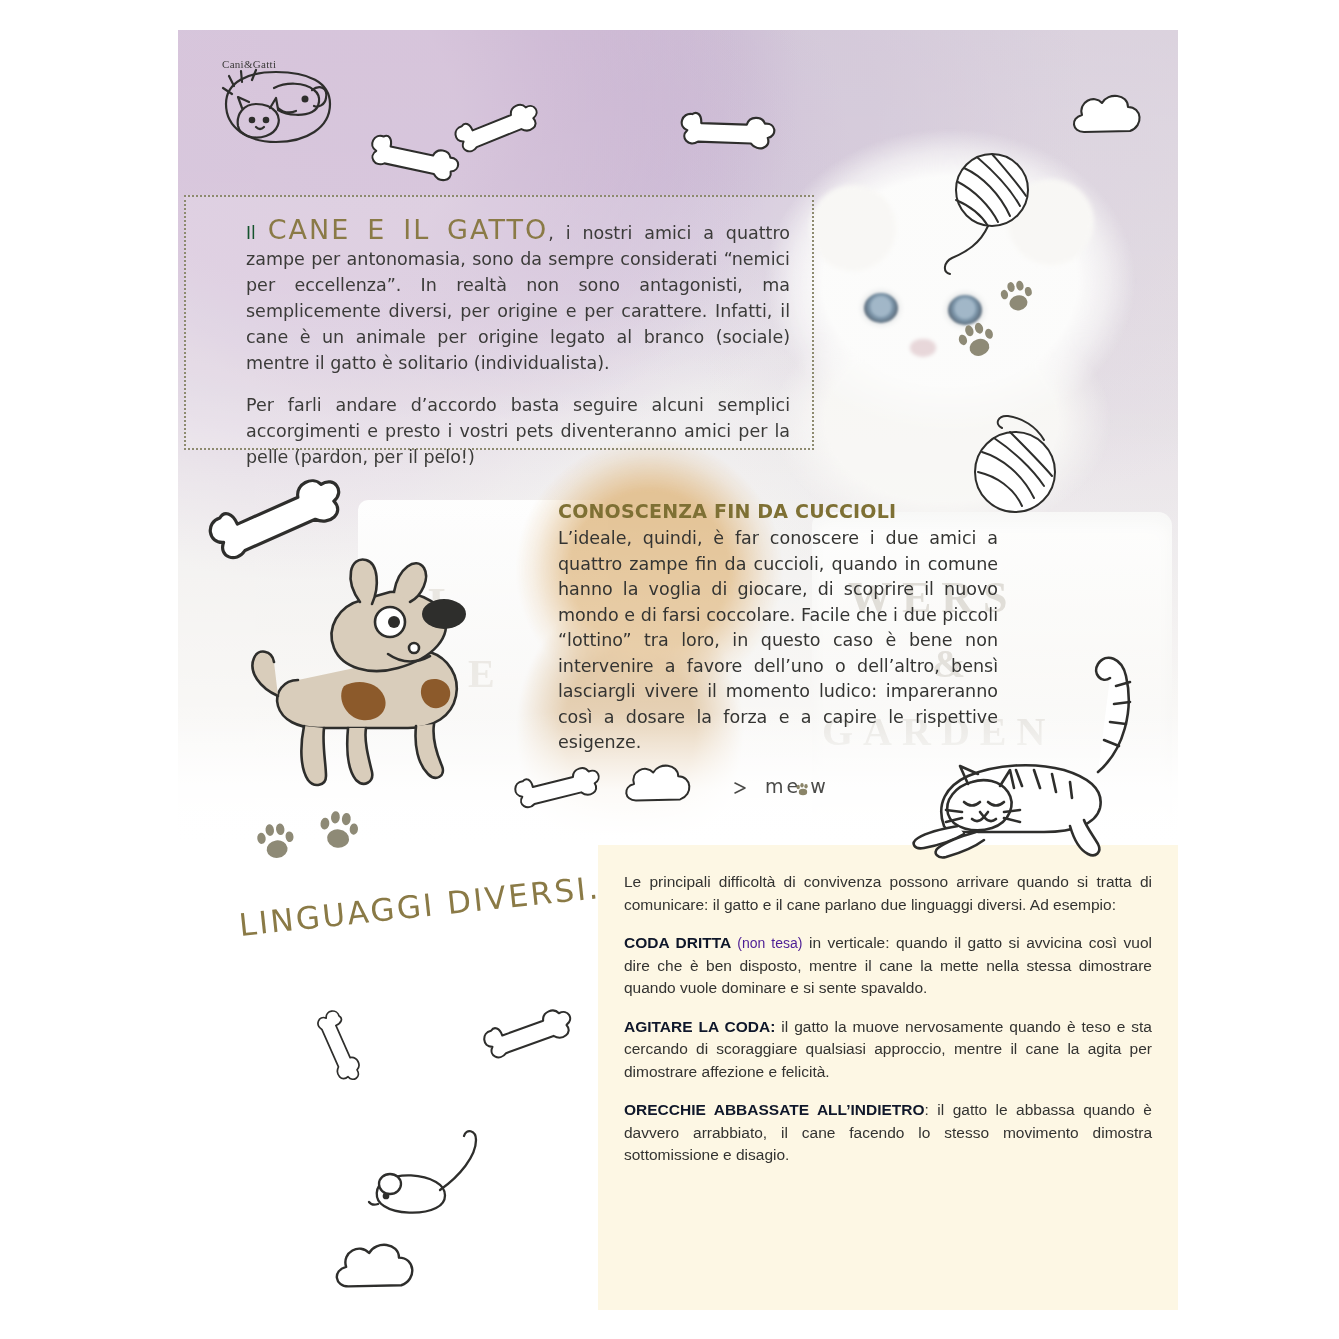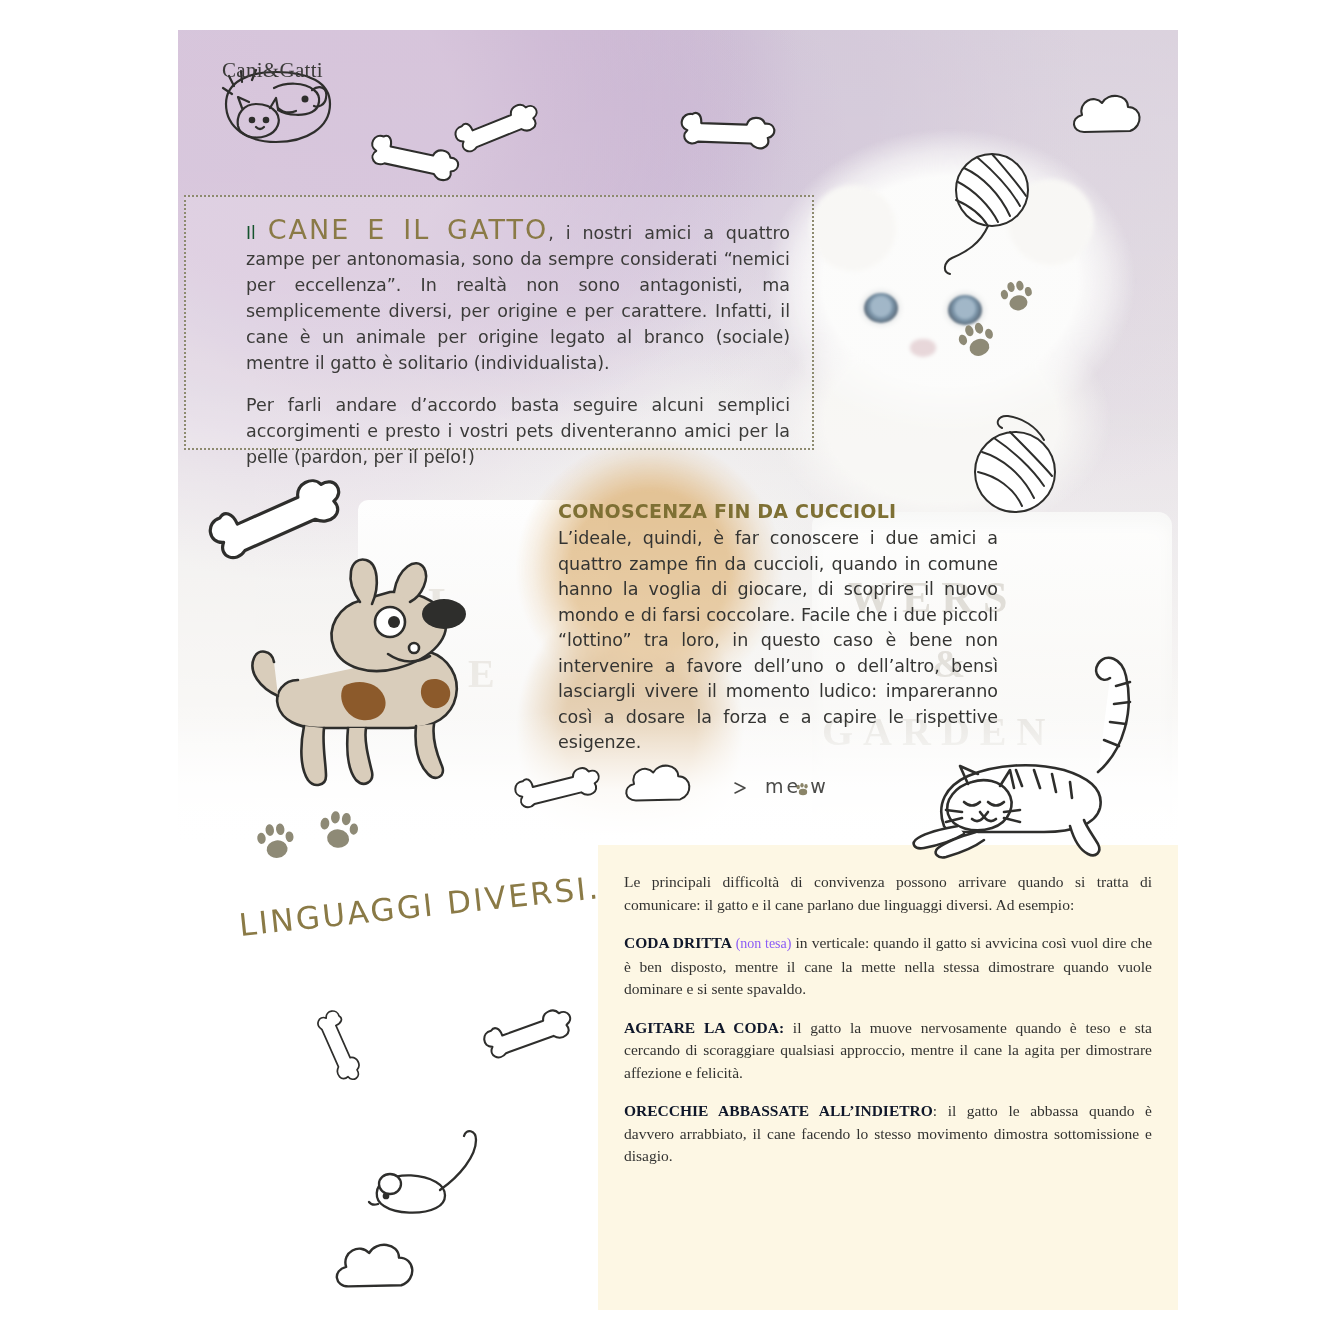--- a/index.html
+++ b/index.html
@@ -165,21 +165,21 @@
     position: absolute;
     left: 30px;
     top: 28px;
     width: 150px;
     height: 115px;
   }
   #logo .logo-text {
     position: absolute;
     top: 0; left: 14px;
     font-family: "Liberation Serif", serif;
-    font-size: 21px;
+    font-size: 11px;
     color: #3a3a38;
     letter-spacing: 0.3px;
   }
 
   
   #intro-box {
     position: absolute;
     left: 6px;
     top: 165px;
     width: 630px;
@@ -267,33 +267,33 @@
     left: 420px;
     top: 815px;
     width: 580px;
     height: 465px;
     background: #fdf7e4;
     box-sizing: border-box;
     padding: 26px 26px 20px 26px;
   }
   #cream p {
     margin: 0 0 16px 0;
-    font-family: Liberation Serif, serif;
+    font-family: Liberation Sans, sans-serif;
     font-size: 15.5px;
     line-height: 22.5px;
     color: #333331;
     text-align: justify;
   }
   #cream p:last-child { margin-bottom: 0; }
   .lbl {
     color: #0f172a;
     font-weight: 700;
   }
   .lbl-small {
-    color: #8b5cf6;
+    color: #4c1d95;
     font-weight: 400;
     font-size: 14px;
   }
 
   
   .doodle { position: absolute; }
   svg { display: block; overflow: visible; }
 </style>
 </head>
 <body>

